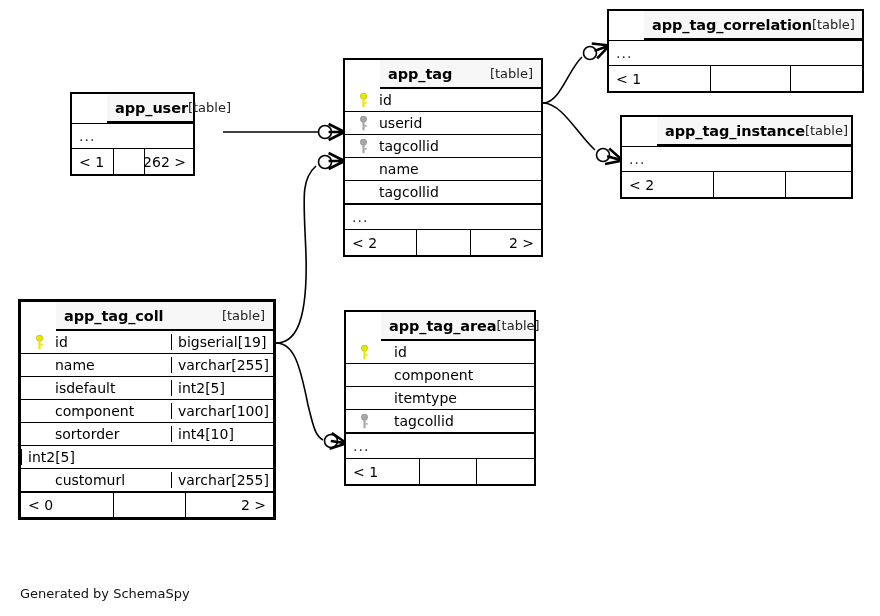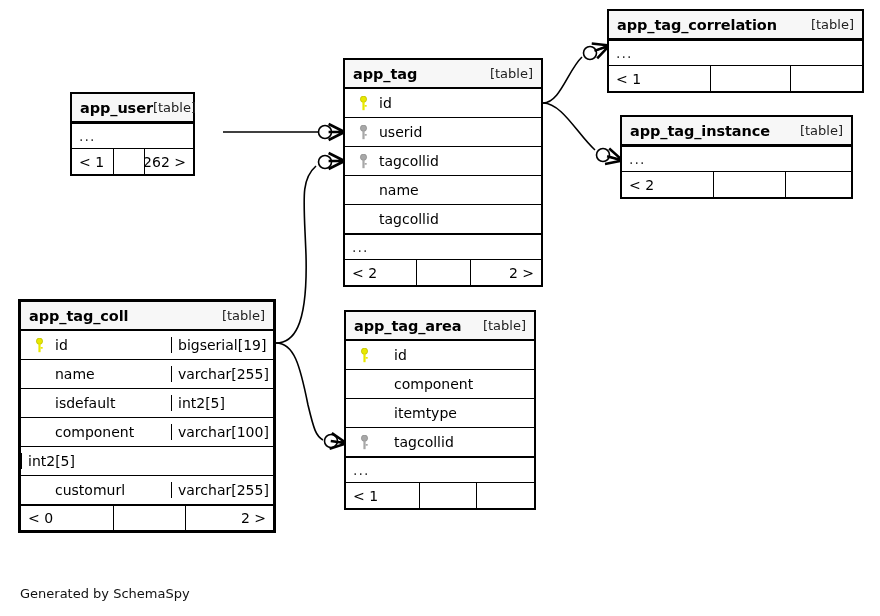--- a/index.html
+++ b/index.html
@@ -23,29 +23,30 @@
   }
   .table-box.selected{border-width:3px;}
 
   .t-header{
     display:flex;align-items:center;justify-content:space-between;
     background:#f7f7f7;
     border-bottom:2px solid #000;
     box-sizing:border-box;
     padding:4px 8px;
     height:29px;
+    margin-left:35px;
   }
   .t-name{font-weight:bold;font-size:14.5px;letter-spacing:-0.1px;}
   .t-tag{font-size:13px;color:#222;}
 
   .t-row{
     display:flex;align-items:center;
     border-bottom:1px solid #000;
     box-sizing:border-box;
-    height:29px;
+    height:23px;
     font-size:14px;
   }
   .t-row:last-child{border-bottom:none;}
   .cell-name{
     display:flex;align-items:center;
     flex:1 1 auto;
     box-sizing:border-box;
     padding-left:8px;
     overflow:hidden;white-space:nowrap;
   }
@@ -285,20 +286,27 @@
     </div>
 
     <div class="t-row">
       <span class="cell-name">
         <span class="keyslot"></span>
         <span class="indent">component</span>
       </span>
       <span class="cell-type" style="width:102px;">varchar[100]</span>
     </div>
 
+    <div class="t-row">
+      <span class="cell-name">
+        <span class="keyslot"></span>
+        <span class="indent">sortorder</span>
+      </span>
+      <span class="cell-type" style="width:102px;">int4[10]</span>
+    </div>
 
     <div class="t-row">
       <span class="cell-type" style="width:102px;">int2[5]</span>
     </div>
 
     <div class="t-row">
       <span class="cell-name">
         <span class="keyslot"></span>
         <span class="indent">customurl</span>
       </span>

